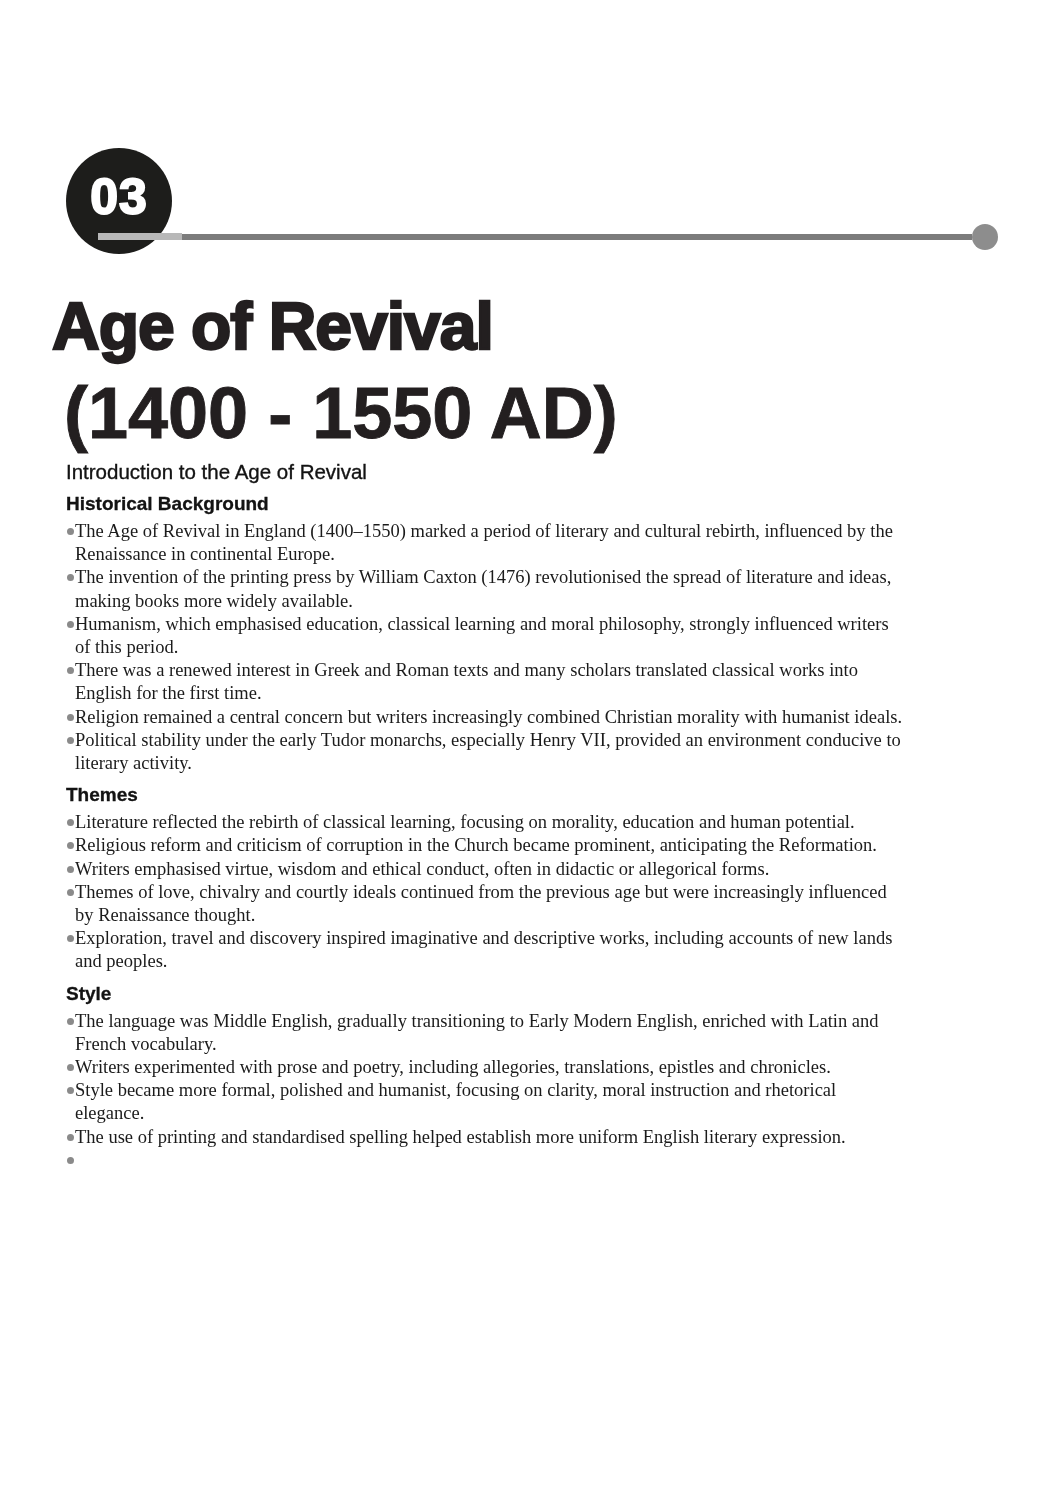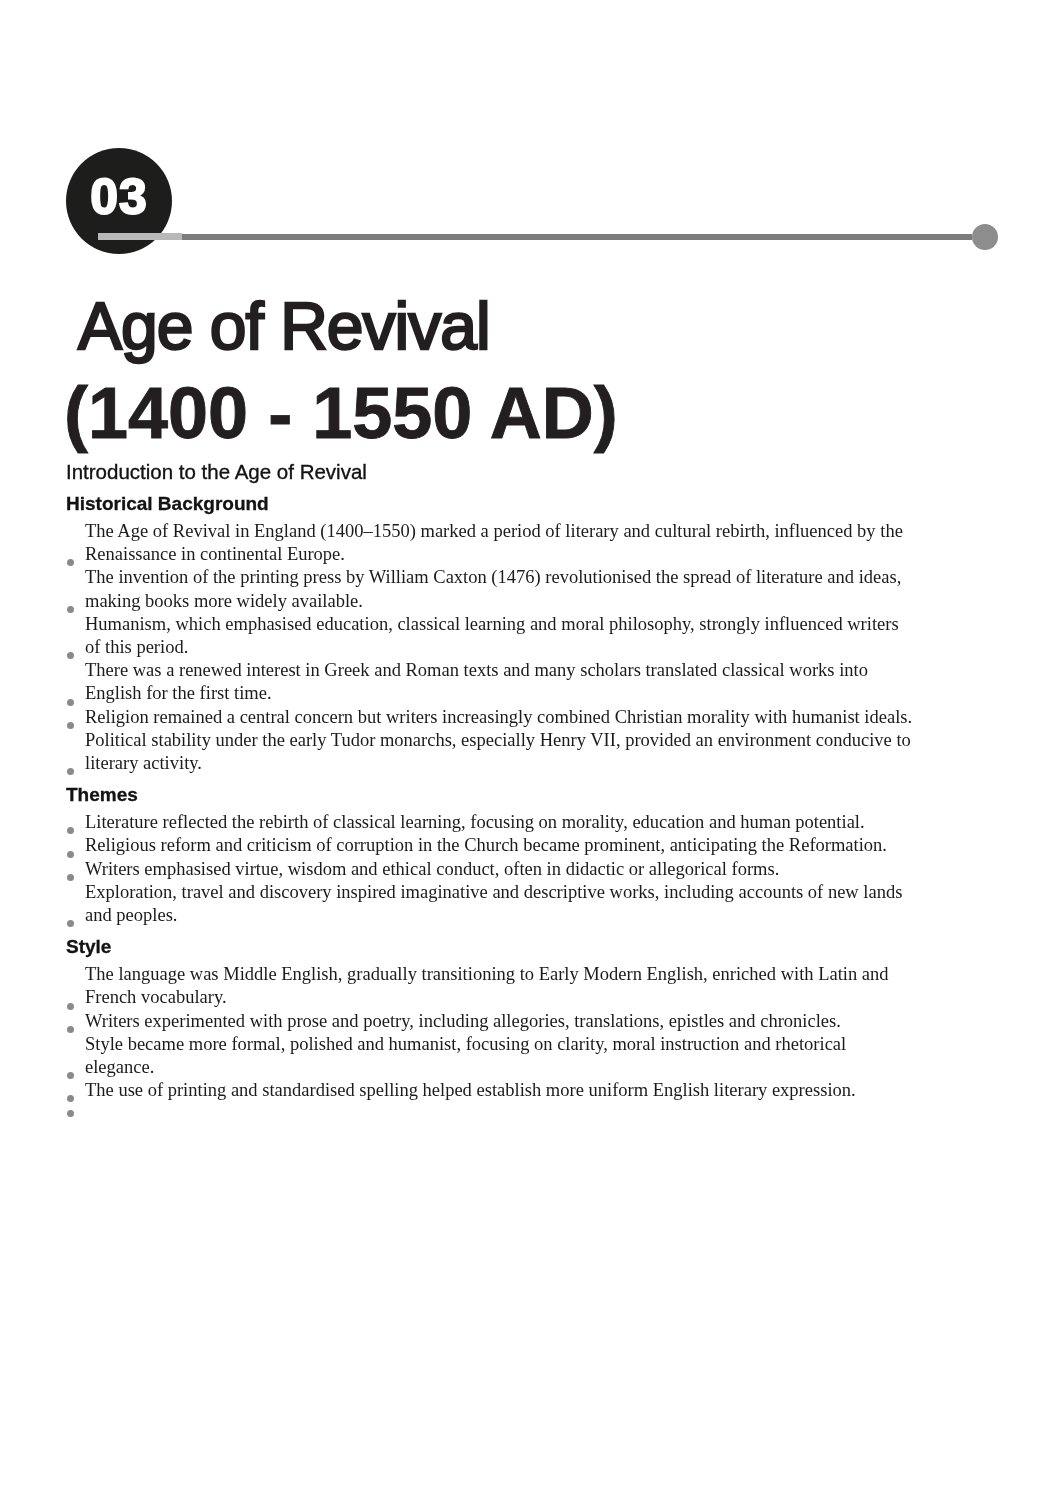--- a/index.html
+++ b/index.html
@@ -45,23 +45,23 @@
   }
   .header-rule-dot {
     position: absolute;
     left: 972px; top: 224px;
     width: 26px; height: 26px;
     border-radius: 50%;
     background: #8d8d8d;
   }
   .page-title {
     position: absolute;
-    left: 78px; top: 288px;
-    font-family: "Liberation Sans", sans-serif;
-    font-weight: 400;
+    left: 52px; top: 288px;
+    font-family: "Liberation Sans", sans-serif;
+    font-weight: 700;
     font-size: 66px;
     letter-spacing: -1px;
     color: #231f20;
     -webkit-text-stroke: 2.4px #231f20;
     white-space: nowrap;
   }
   .page-subtitle {
     position: absolute;
     left: 64px; top: 372px;
     font-family: "Liberation Sans", sans-serif;
@@ -93,22 +93,22 @@
     font-weight: 700;
     font-size: 19px;
     color: #131313;
     -webkit-text-stroke: 0.3px #131313;
     margin: 0 0 5px 0;
   }
   .section { margin-bottom: 9px; }
   ul.bullets { list-style: none; }
   li.bullet {
     display: flex;
-    align-items: flex-end;
-    gap: 11px;
+    align-items: flex-start;
+    gap: 1px;
   }
   .bullet-dot {
     flex: 0 0 auto;
     width: 7px; height: 7px;
     border-radius: 50%;
     background: #8a8a8a;
     margin-top: 8px;
     margin-left: 1px;
   }
   .bullet-text {
@@ -220,20 +220,24 @@
         <li class="bullet">
             <span class="bullet-dot"></span>
             <span class="bullet-text">Religious reform and criticism of corruption in the Church became prominent, anticipating the Reformation.</span>
           </li>
         <li class="bullet">
             <span class="bullet-dot"></span>
             <span class="bullet-text">Writers emphasised virtue, wisdom and ethical conduct, often in didactic or allegorical forms.</span>
           </li>
         <li class="bullet">
             <span class="bullet-dot"></span>
+            <span class="bullet-text">Themes of love, chivalry and courtly ideals continued from the previous age but were increasingly influenced by Renaissance thought.</span>
+          </li>
+        <li class="bullet">
+            <span class="bullet-dot"></span>
             <span class="bullet-text">Exploration, travel and discovery inspired imaginative and descriptive works, including accounts of new lands and peoples.</span>
           </li>
       </ul>
     </section>
 
     <section class="section">
       <h3 class="section-heading">Style</h3>
       <ul class="bullets">
         <li class="bullet">
             <span class="bullet-dot"></span>

